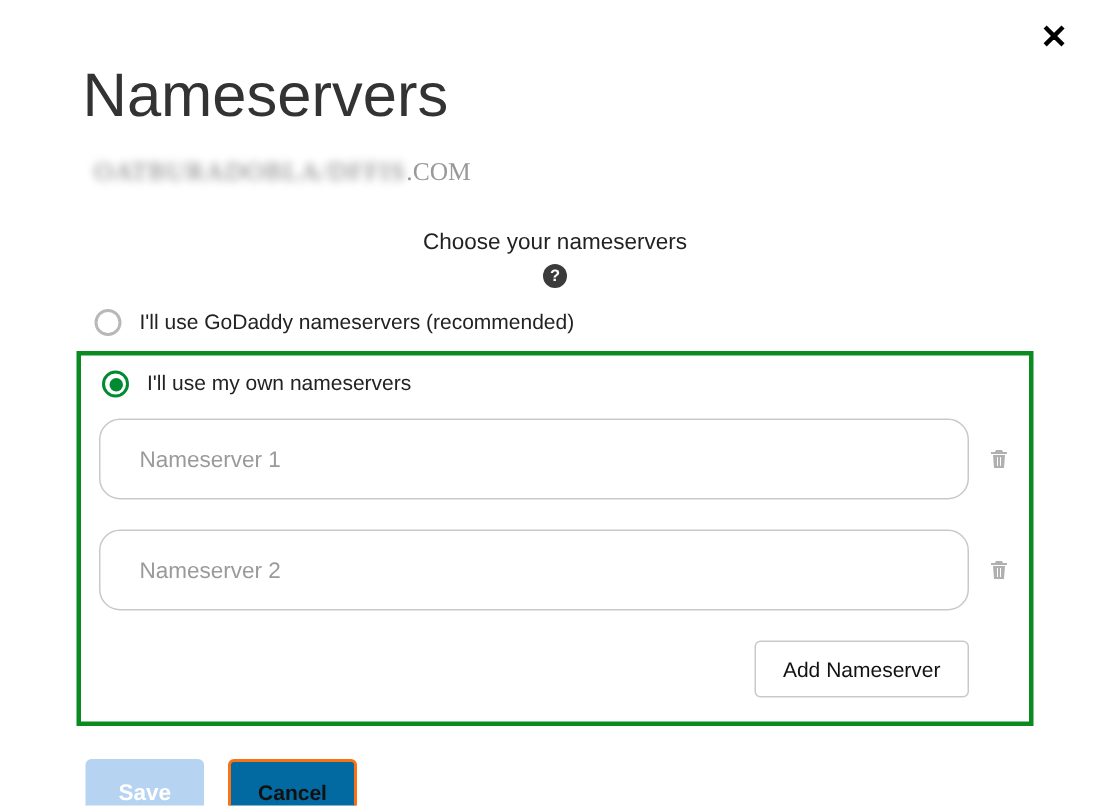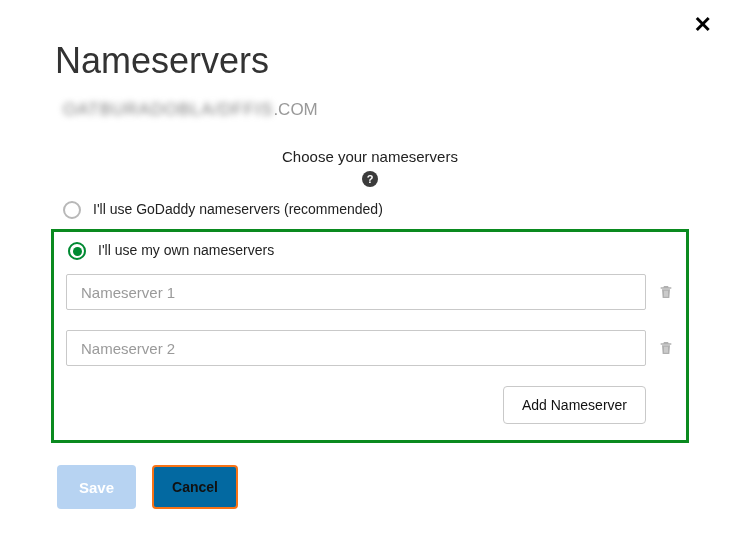--- a/index.html
+++ b/index.html
@@ -18,30 +18,31 @@
       cursor: pointer;
       font-size: 22px;
       font-weight: bold;
       line-height: 1;
       color: #000;
     }
     .container {
       padding: 40px 55px 30px 55px;
     }
     .page-title {
-      font-size: 36px;
+      font-size: 41px;
       font-weight: 400;
       color: #333;
       margin-bottom: 18px;
     }
     .domain-line {
       font-size: 17px;
       color: #999;
       margin-bottom: 28px;
       margin-left: 8px;
+      font-family: Liberation Serif, serif;
     }
     .domain-blur {
       filter: blur(3px);
       -webkit-filter: blur(3px);
       color: #777;
       letter-spacing: 1px;
     }
     .section-label {
       font-size: 15px;
       color: #222;
@@ -108,24 +109,24 @@
       margin-bottom: 14px;
     }
     .ns-row {
       display: flex;
       align-items: center;
       gap: 12px;
       margin-bottom: 20px;
     }
     .ns-input {
       flex: 1;
-      height: 36px;
+      height: 54px;
       border: 1px solid #c9c9c9;
-      border-radius: 2px;
-      padding: 0 14px;
+      border-radius: 14px;
+      padding: 0 26px;
       font-size: 15px;
       color: #333;
       outline: none;
     }
     .ns-input::placeholder {
       color: #9a9a9a;
     }
     .trash {
       width: 16px;
       cursor: pointer;

